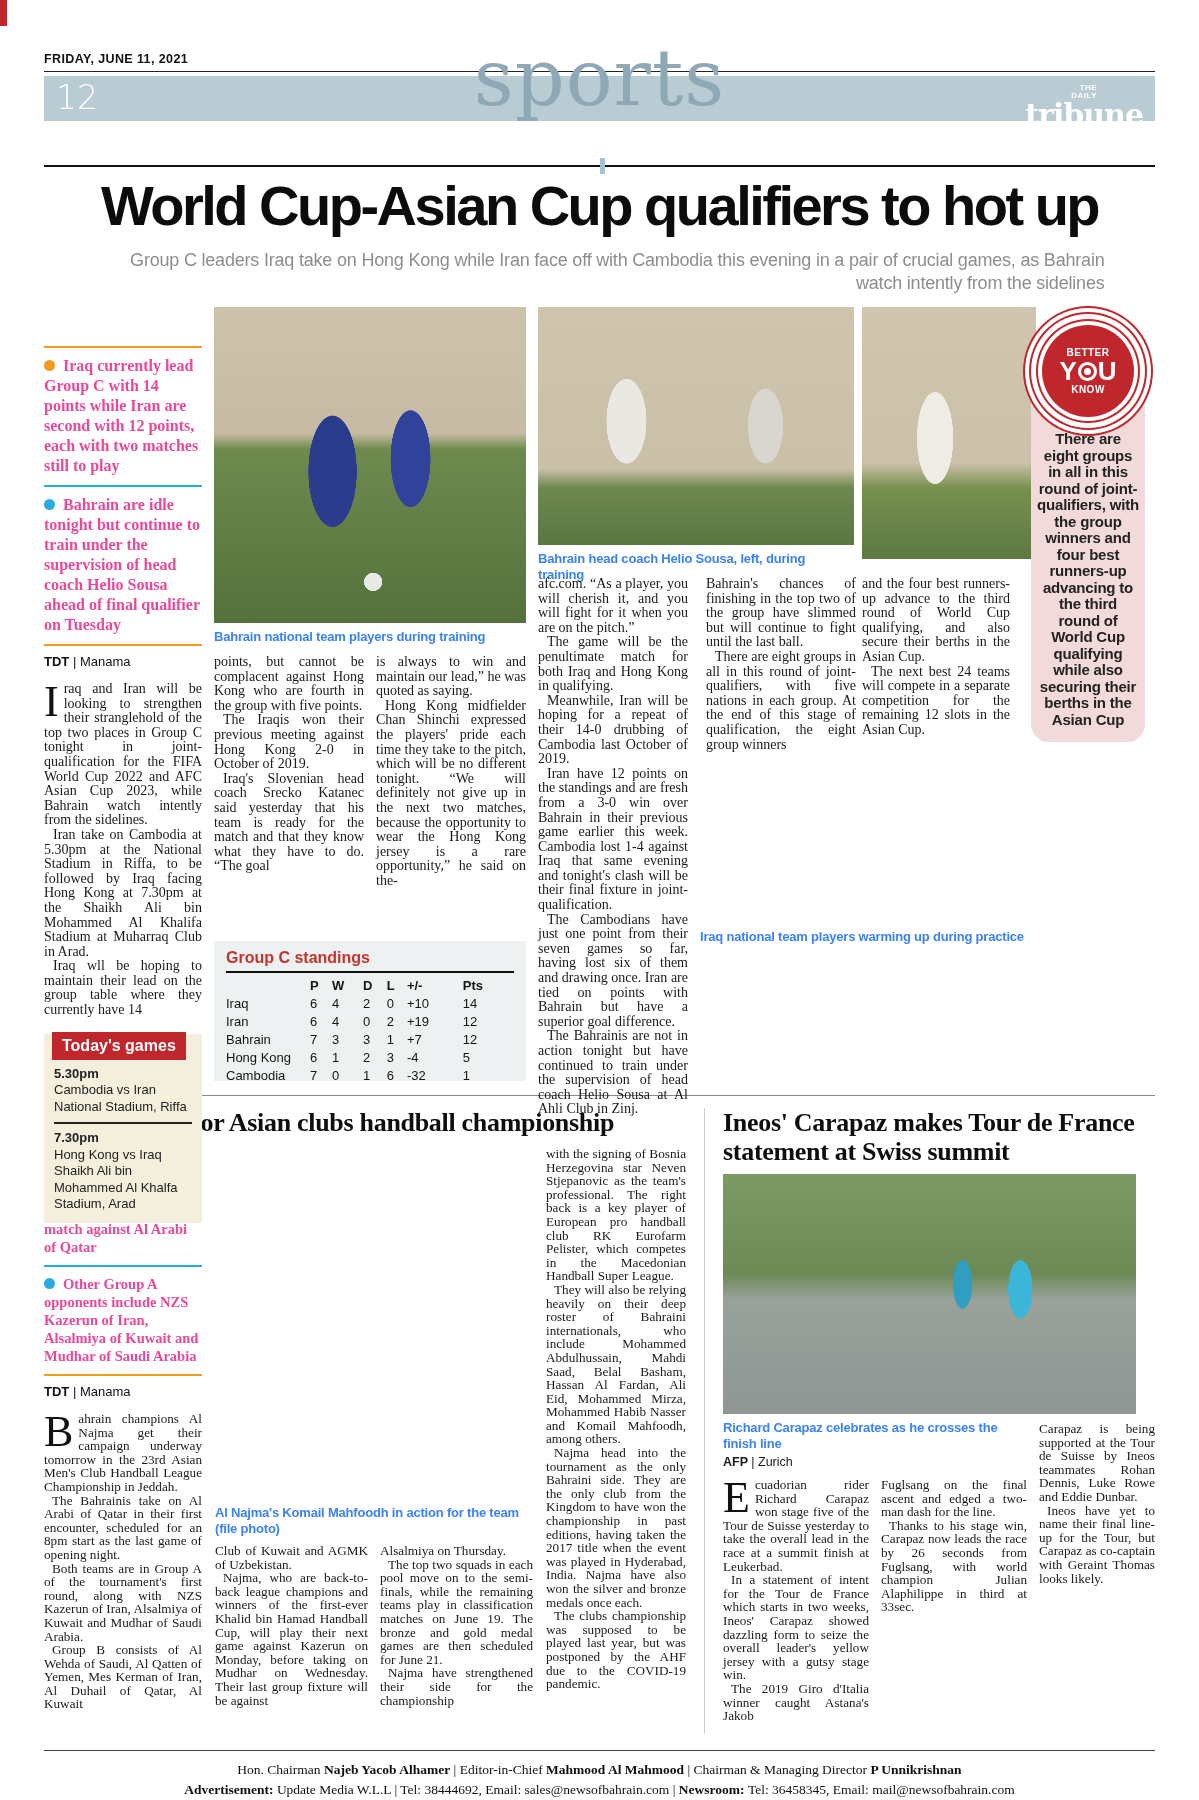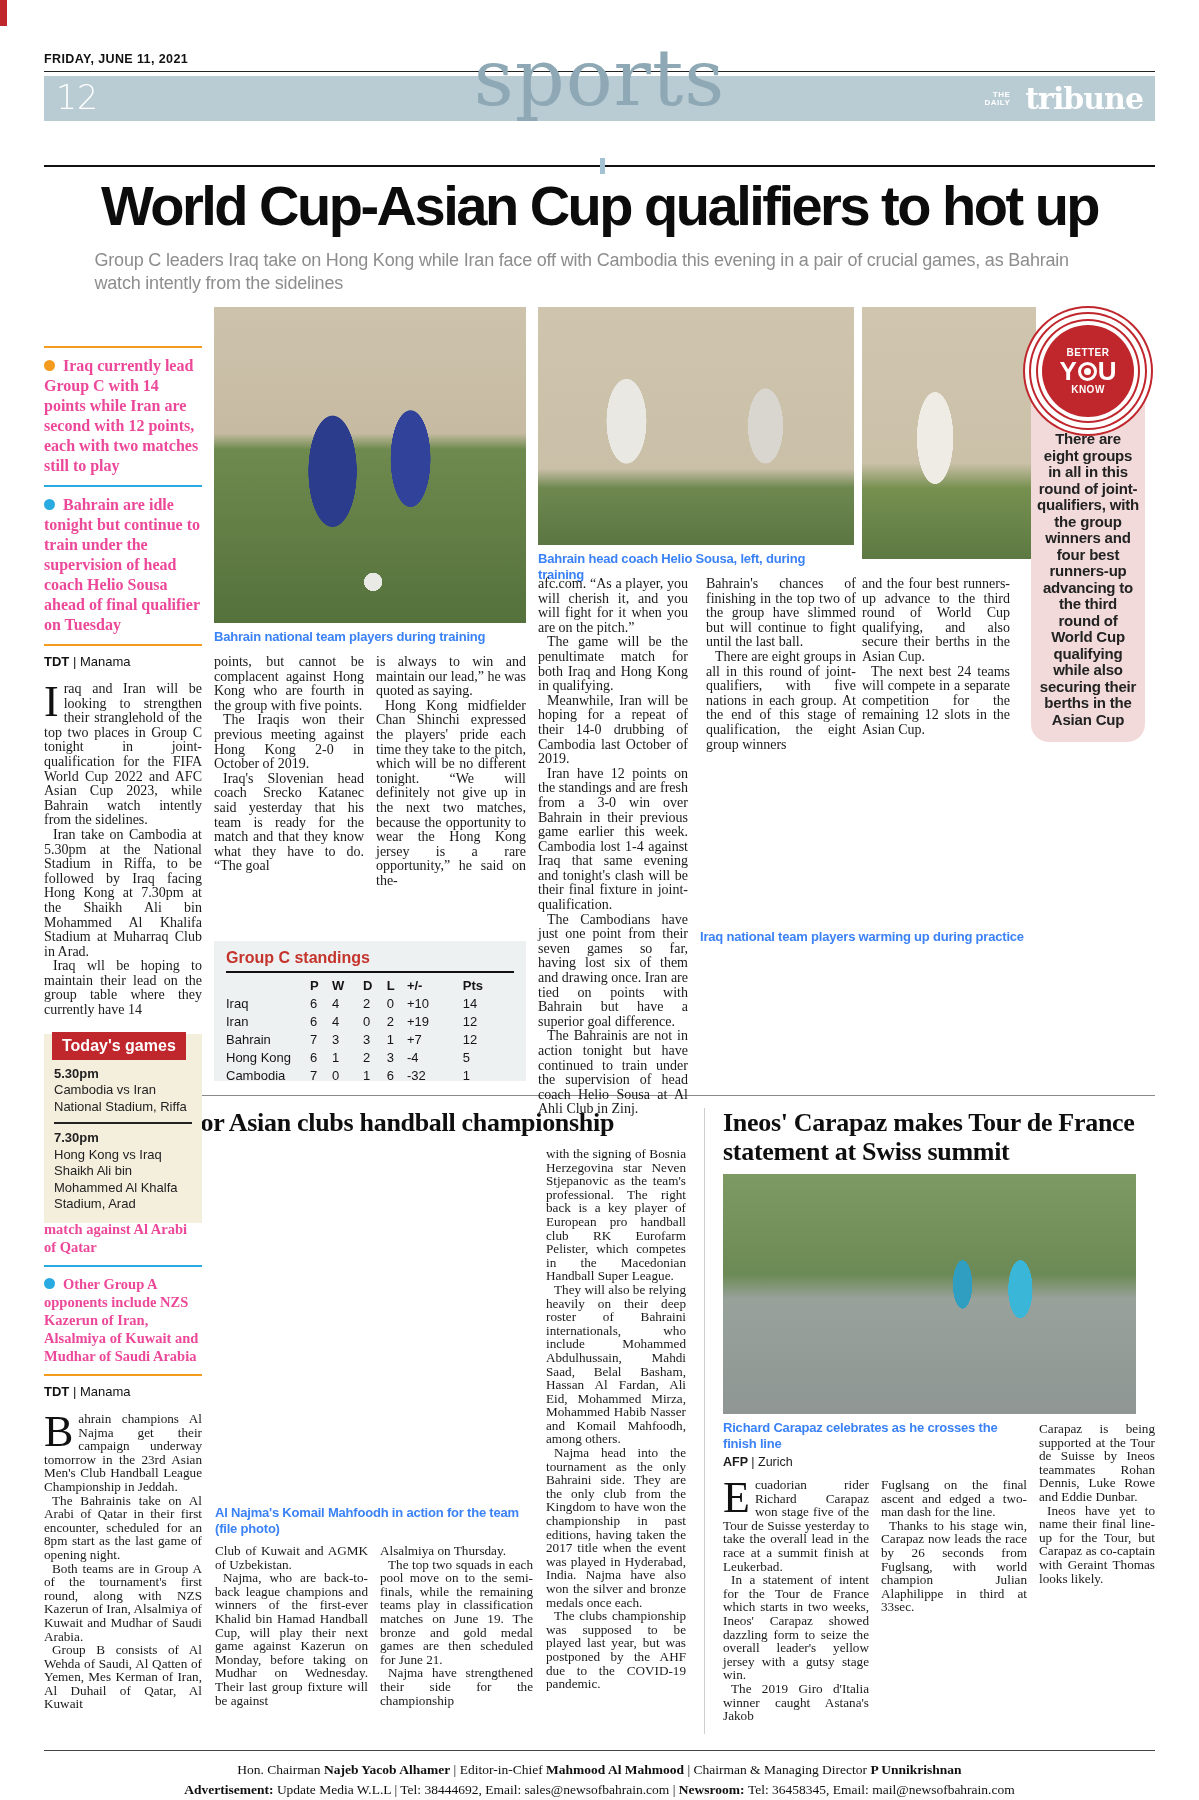--- a/index.html
+++ b/index.html
@@ -7,30 +7,30 @@
   .page { position:relative; width:1199px; height:1800px; margin:0 auto; background:#fff; overflow:hidden; color:#1a1a1a; }
 
   
   .corner-mark { position:absolute; left:0; top:0; width:7px; height:26px; background:#c0272d; }
   .dateline { padding:52px 44px 5px; font:bold 12.5px "Liberation Sans", sans-serif; letter-spacing:.4px; color:#111; }
   .date-rule { height:1px; background:#222; margin:0 44px; }
   .band { margin:4px 44px 0; height:45px; background:#b9cbd3; position:relative; }
   .pageno { position:absolute; left:12px; top:3px; font:300 33px/38px "DejaVu Sans", sans-serif; color:#fff; }
   .sports-title { position:absolute; left:0; right:0; top:-38px; text-align:center;
                   font:400 78px/80px "DejaVu Serif", serif; color:#8ea9b5; letter-spacing:1px; }
-  .masthead { position:absolute; right:12px; top:8px; display:flex; align-items:center; gap:15px; color:#fff; }
+  .masthead { position:absolute; right:12px; top:8px; display:flex; align-items:center; gap:0; color:#fff;flex-direction:column; }
   .masthead-small { font:bold 8px/8px "Liberation Sans", sans-serif; text-align:right; letter-spacing:.5px; }
   .masthead-name { font:bold 30px/30px "DejaVu Serif", serif; letter-spacing:-1px; }
 
   
   .hl-rule { margin:44px 44px 0; height:2px; background:#111; position:relative; }
   .hl-tick { position:absolute; left:50%; top:-7px; width:5px; height:16px; background:#a3c3d2; }
   .headline { margin:10px 40px 0; text-align:center; font:bold 56px/58px "Liberation Sans", sans-serif;
               letter-spacing:-2.5px; color:#0c0c0c; }
-  .standfirst { margin:14px auto 8px; width:1010px; text-align:left;
+  .standfirst { margin:14px auto 8px; width:1010px; text-align:right;
                 font:18px/23px "Liberation Sans", sans-serif; color:#8d8d8d; letter-spacing:-.2px; }
 
   
   .rail-line { height:2px; margin:9px 0 8px; }
   .orange-bg { background:#f49a1c; } .blue-bg { background:#29abe2; }
   .bullet-p { font:bold 16px/20px "Liberation Serif", serif; color:#ec4899; margin-bottom:3px; }
   .bullet-p.small { font-size:14.5px; line-height:18px; }
   .bullet-dot { display:inline-block; width:11px; height:11px; border-radius:50%; margin-right:8px; }
   .byline { font:bold 13px/16px "Liberation Sans", sans-serif; color:#111; margin:4px 0 12px; }
   .byline .loc { font-weight:normal; }

